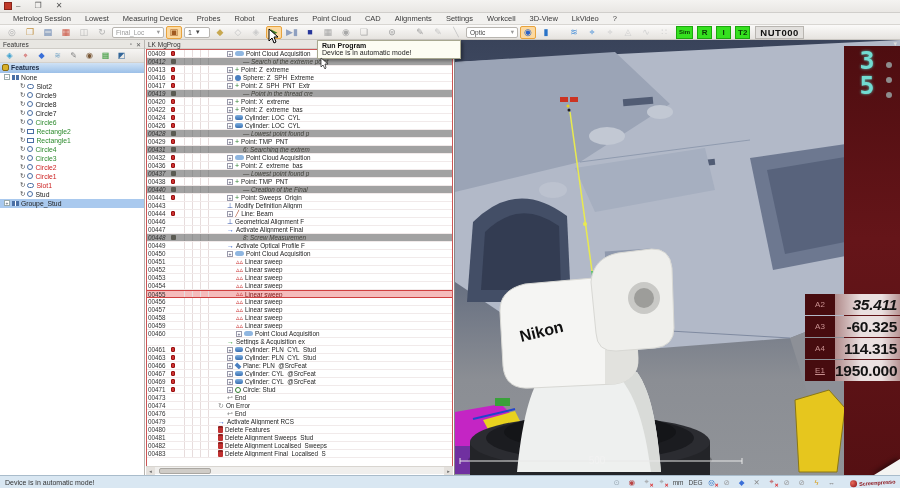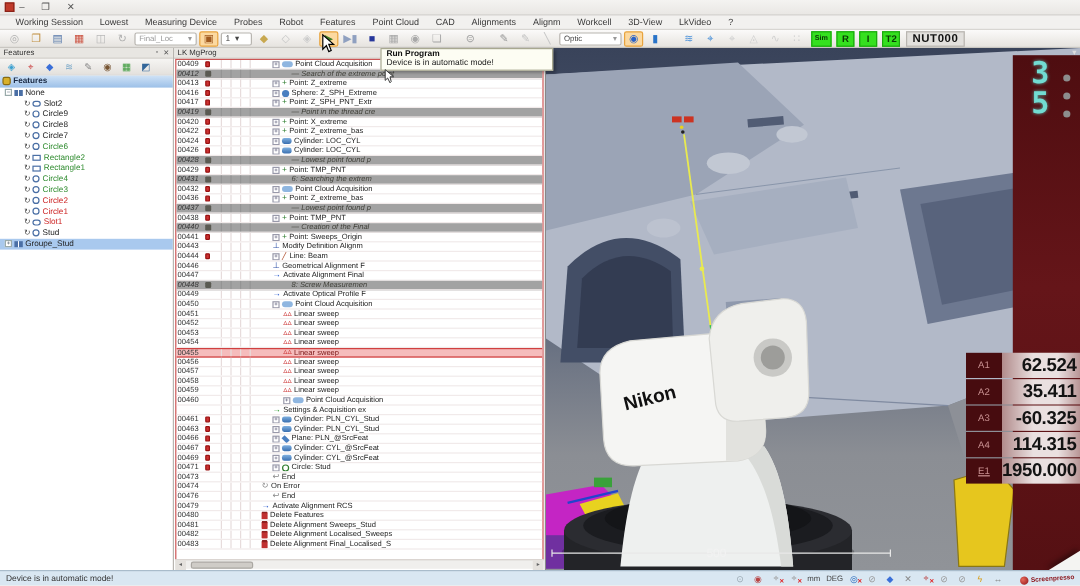--- a/index.html
+++ b/index.html
@@ -107,30 +107,30 @@
 <div class="titlebar">
   <span class="appicon"></span>
   <span class="winctl">
     <span>–</span>
     <span>❐</span>
     <span>✕</span>
   </span>
 </div>
 
 <div class="menubar" id="menubar">
-    <span class="menuitem">Working Session</span>
+    <span class="menuitem">Metrolog Session</span>
     <span class="menuitem">Lowest</span>
     <span class="menuitem">Measuring Device</span>
     <span class="menuitem">Probes</span>
     <span class="menuitem">Robot</span>
     <span class="menuitem">Features</span>
     <span class="menuitem">Point Cloud</span>
     <span class="menuitem">CAD</span>
     <span class="menuitem">Alignments</span>
-    <span class="menuitem">Alignm</span>
+    <span class="menuitem">Settings</span>
     <span class="menuitem">Workcell</span>
     <span class="menuitem">3D-View</span>
     <span class="menuitem">LkVideo</span>
     <span class="menuitem">?</span>
   </div>
 
 <div class="toolbar" id="toolbar">
     <span class="tbico" style="color: rgb(176, 176, 176);">◎</span>
     <span class="tbico" style="color: rgb(192, 144, 64);">❐</span>
     <span class="tbico" style="color: rgb(85, 119, 170);">▤</span>
@@ -1062,26 +1062,22 @@
         <div>3</div>
         <div>5</div>
       </div>
     <div class="sideicons">
         <span></span>
         <span></span>
         <span></span>
       </div>
     <div class="axis-panel" id="axis-panel">
         <div class="axrow">
-          <span class="axlab" style="display: flex;">A1</span>
-          <span class="axval" style="display: flex;">62.524</span>
-        </div>
-        <div class="axrow">
           <span class="axlab" style="display: flex;">A2</span>
-          <span class="axval" style="display: flex;">35.411</span>
+          <span class="axval" style="display: flex; font-style: italic;">35.411</span>
         </div>
         <div class="axrow">
           <span class="axlab" style="display: flex;">A3</span>
           <span class="axval" style="display: flex;">-60.325</span>
         </div>
         <div class="axrow">
           <span class="axlab" style="display: flex;">A4</span>
           <span class="axval" style="display: flex;">114.315</span>
         </div>
         <div class="axrow">

